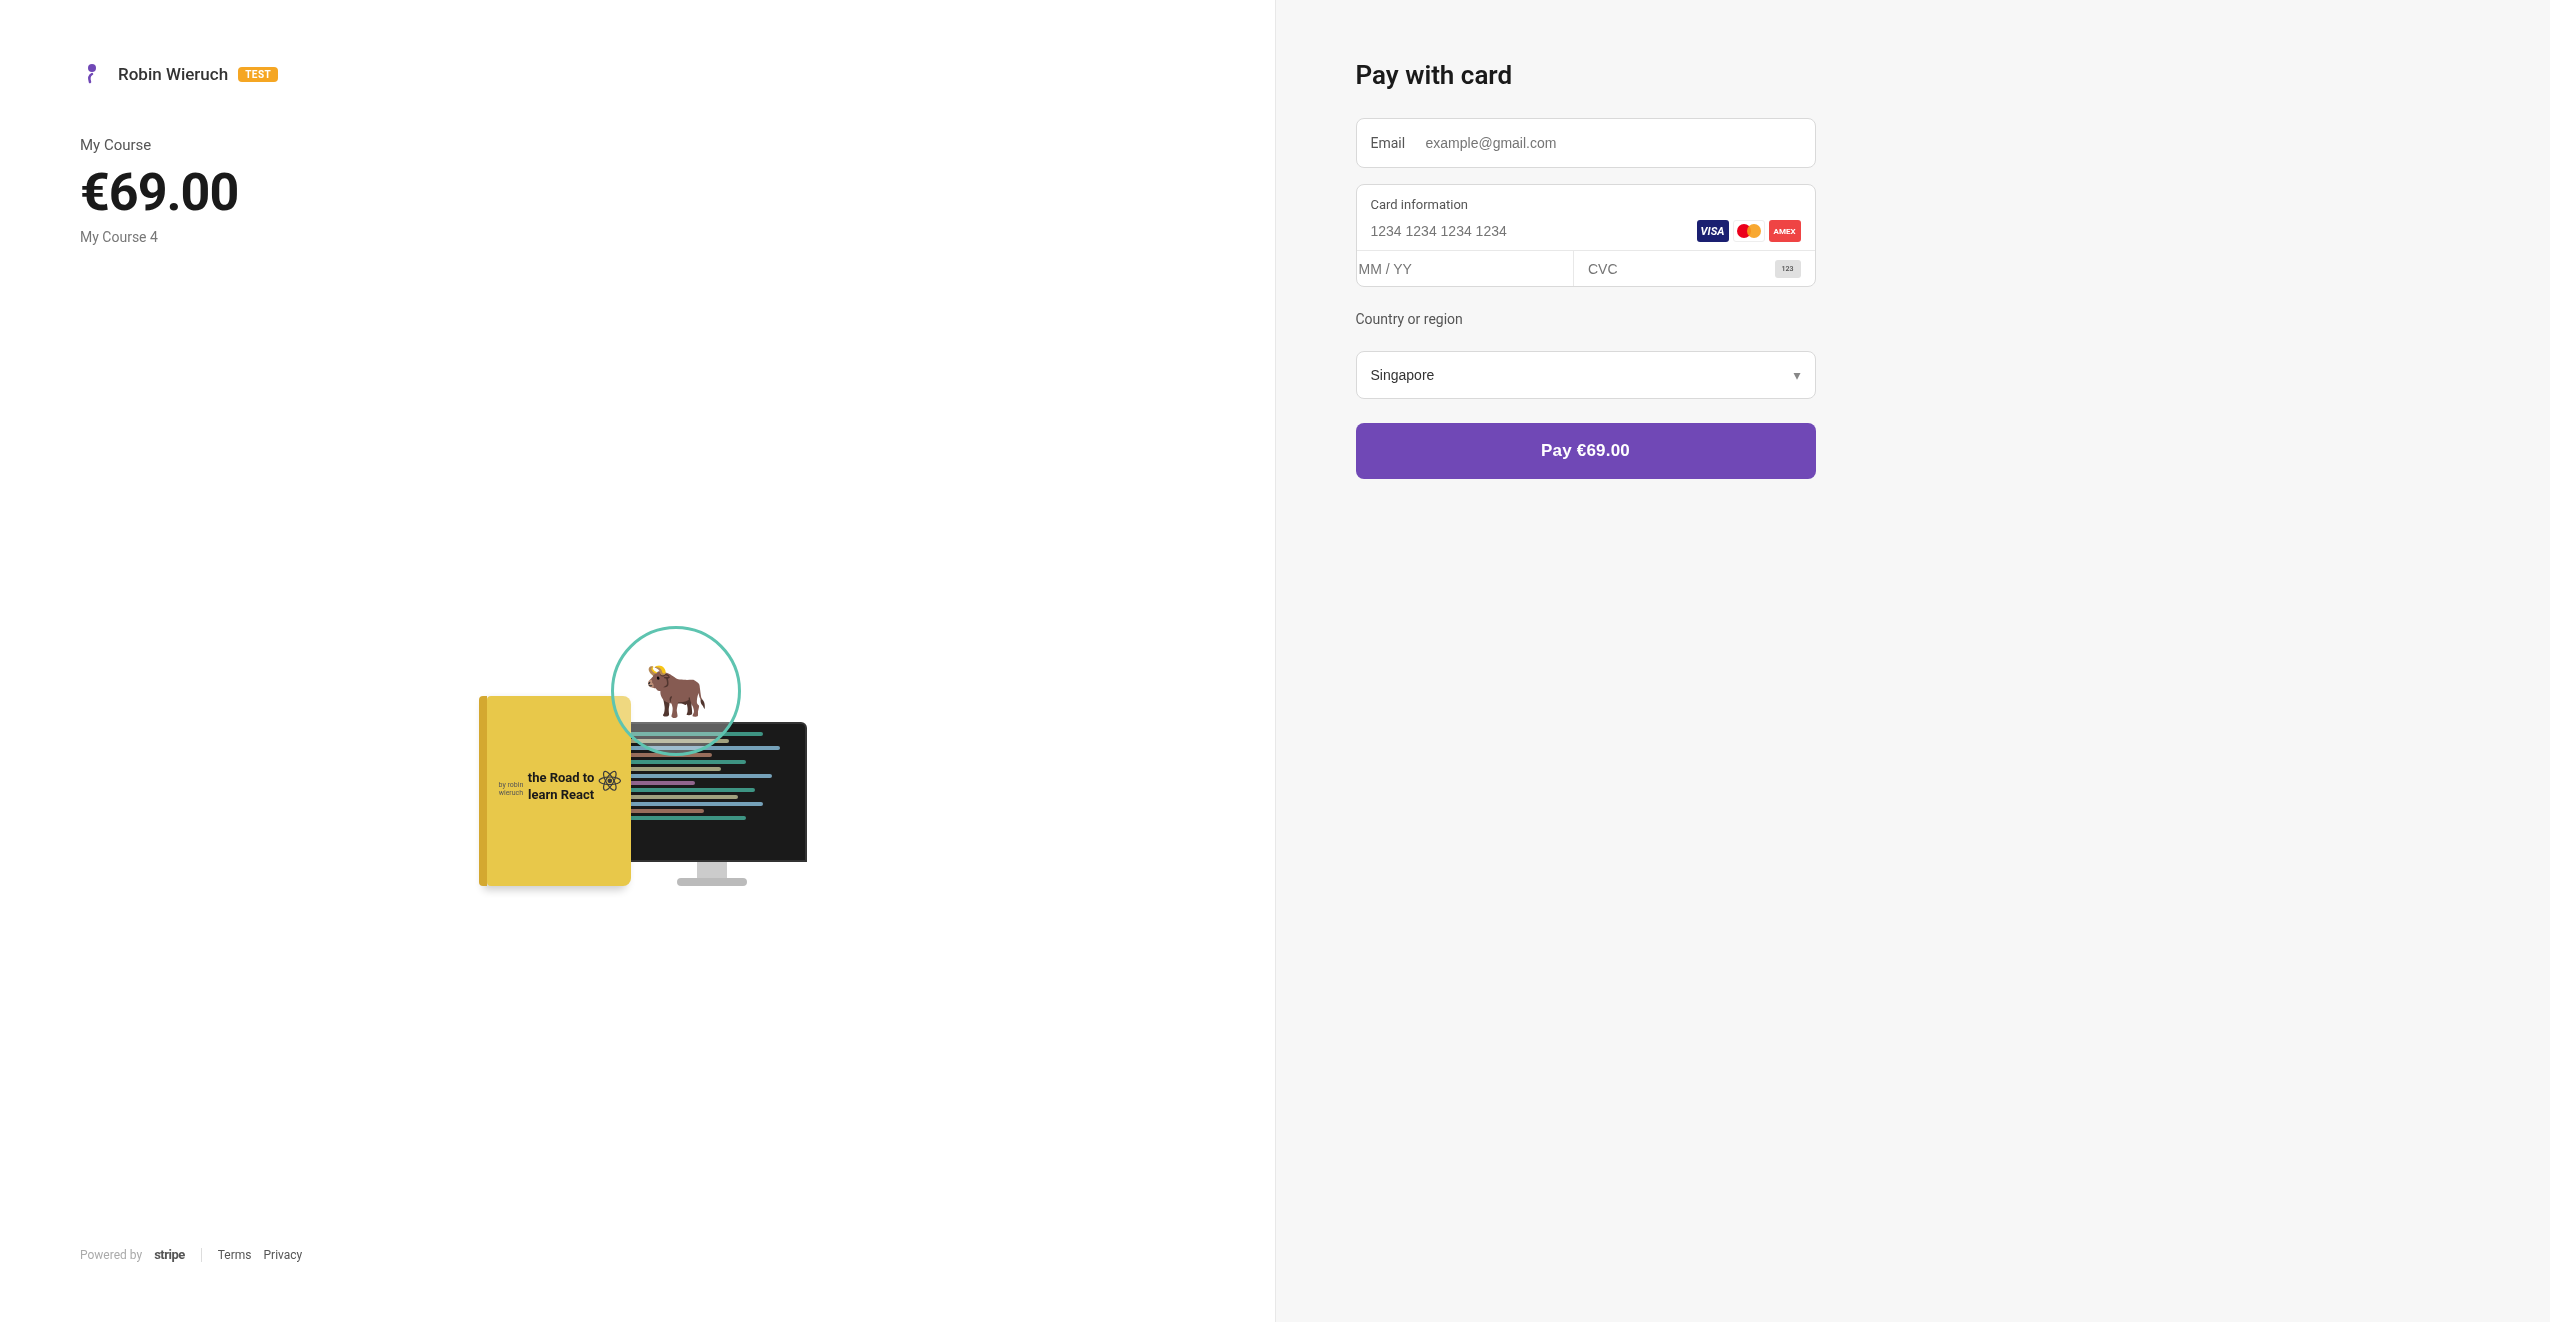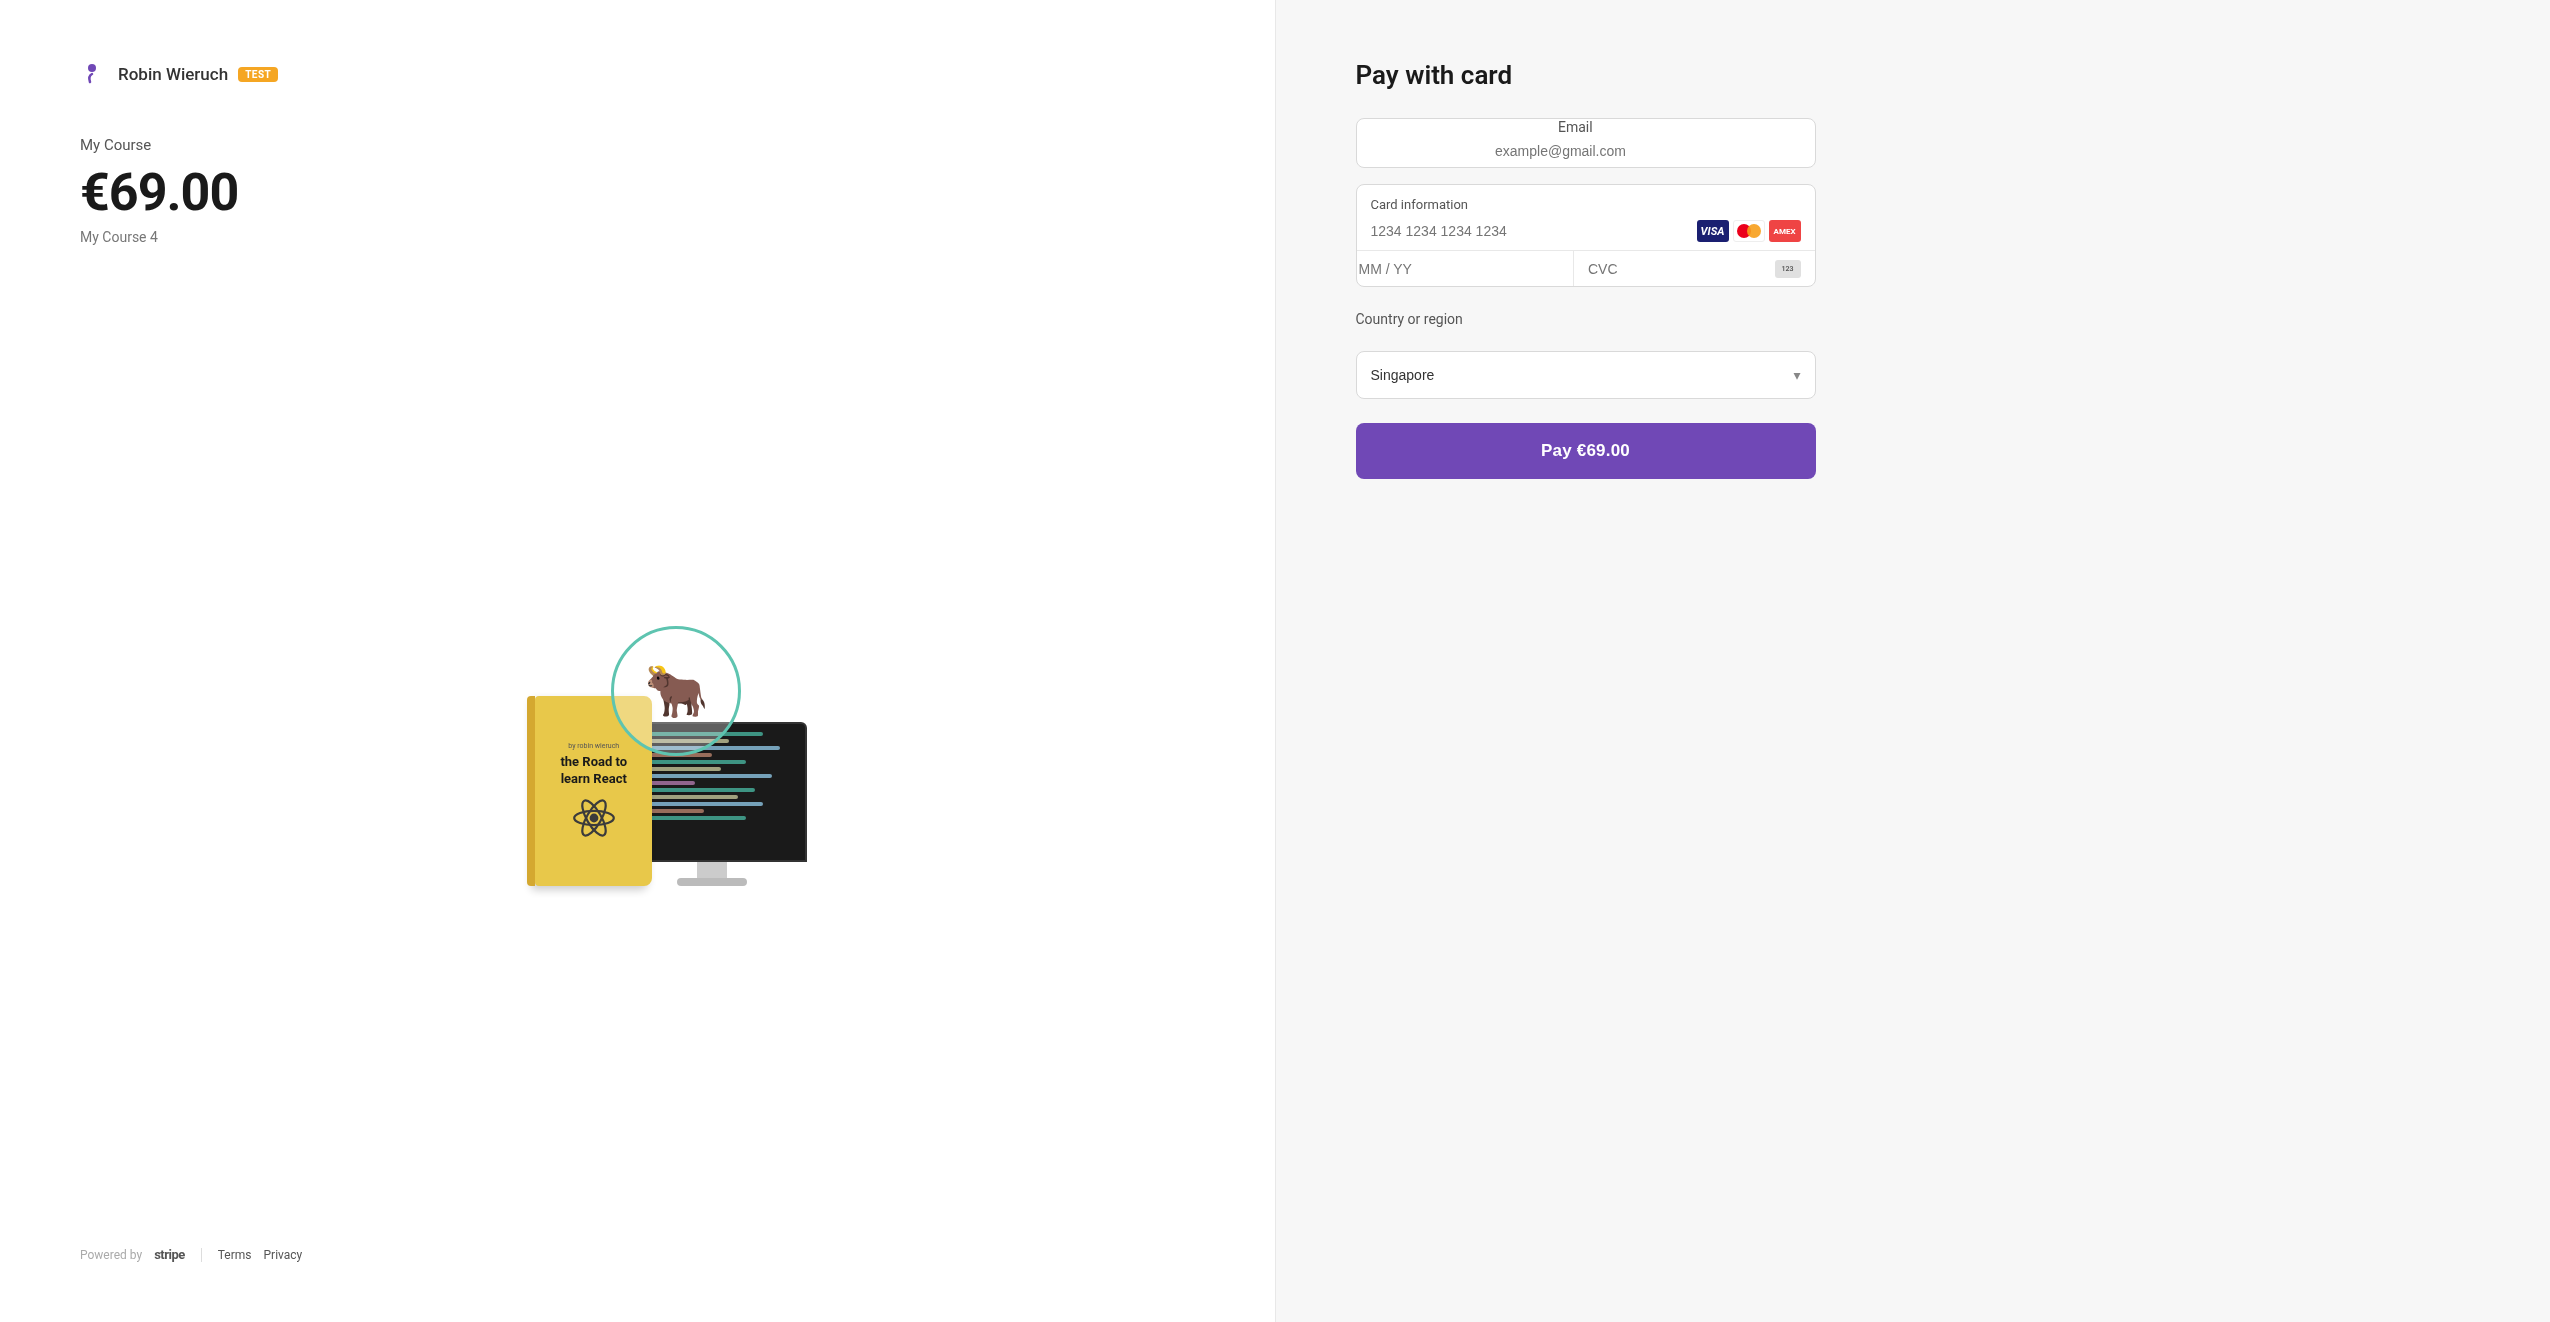--- a/index.html
+++ b/index.html
@@ -100,32 +100,31 @@
       position: relative;
       width: 340px;
       height: 280px;
     }
 
     
     .book {
       position: absolute;
       left: 20px;
       bottom: 0;
-      width: 117px;
+      width: 144px;
       height: 190px;
       background: #e8c84a;
       border-radius: 4px 8px 8px 4px;
       display: flex;
-      flex-direction: column;
+      flex-direction: row;
       align-items: center;
       justify-content: center;
       box-shadow: -4px 4px 8px rgba(0,0,0,0.2);
       padding: 10px;
       z-index: 2;
-      margin-left: 48px;
     }
 
     .book-spine {
       position: absolute;
       left: -8px;
       top: 0;
       width: 8px;
       height: 100%;
       background: #d4a830;
       border-radius: 4px 0 0 4px;
@@ -278,21 +277,20 @@
       border: 1px solid #d9d9d9;
       border-radius: 8px;
       overflow: hidden;
     }
 
     .input-row {
       display: flex;
       align-items: center;
       padding: 0 14px;
       height: 48px;
-      flex-direction: column;
     }
 
     .input-label {
       font-size: 14px;
       color: #555;
       width: 55px;
       flex-shrink: 0;
     }
 
     .input-field {

